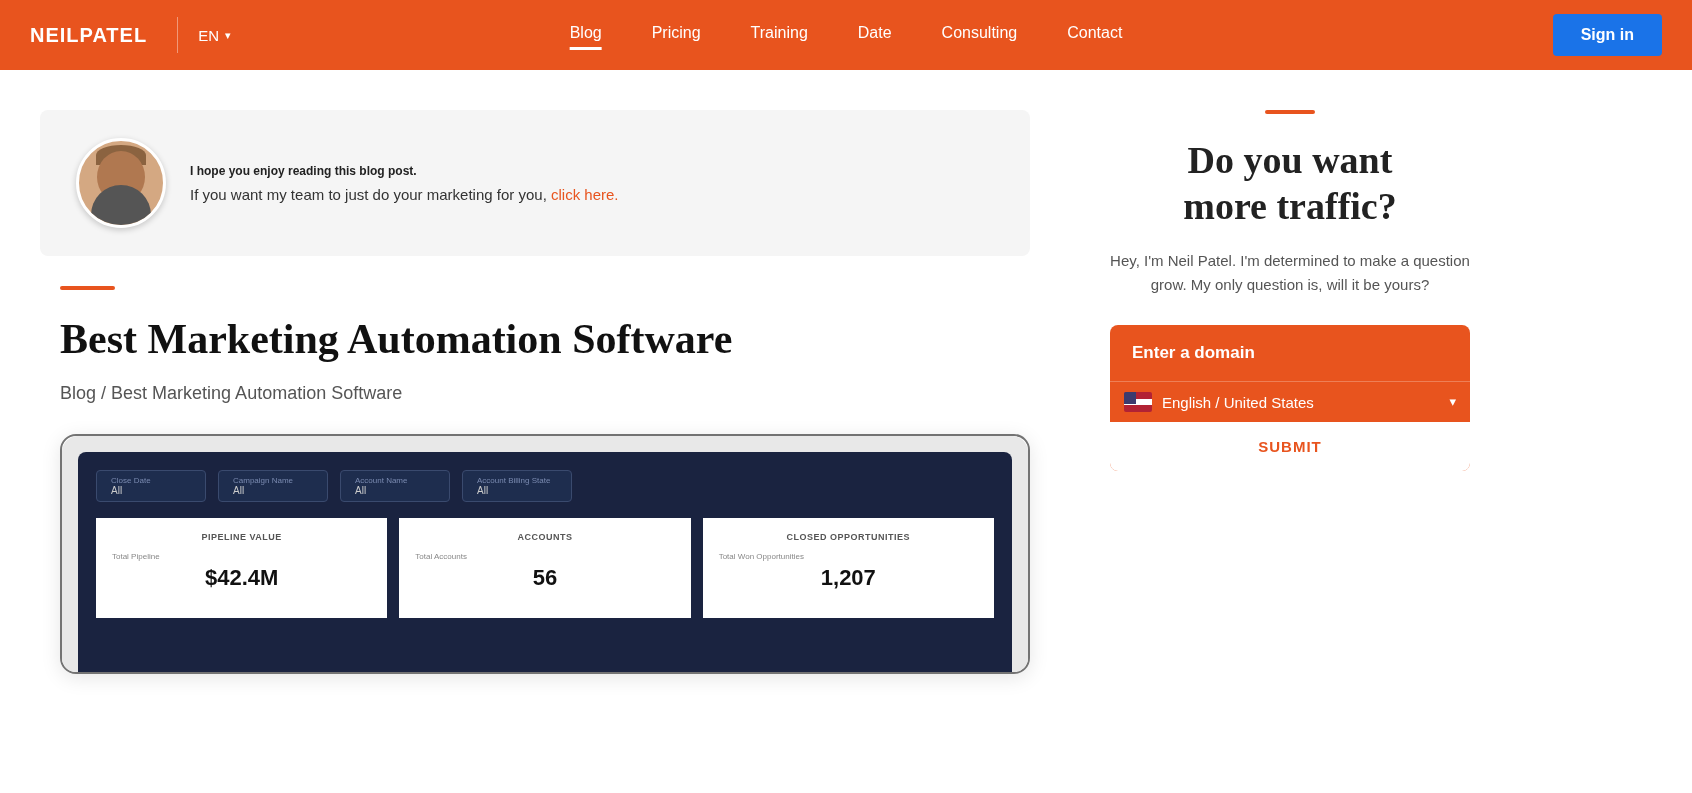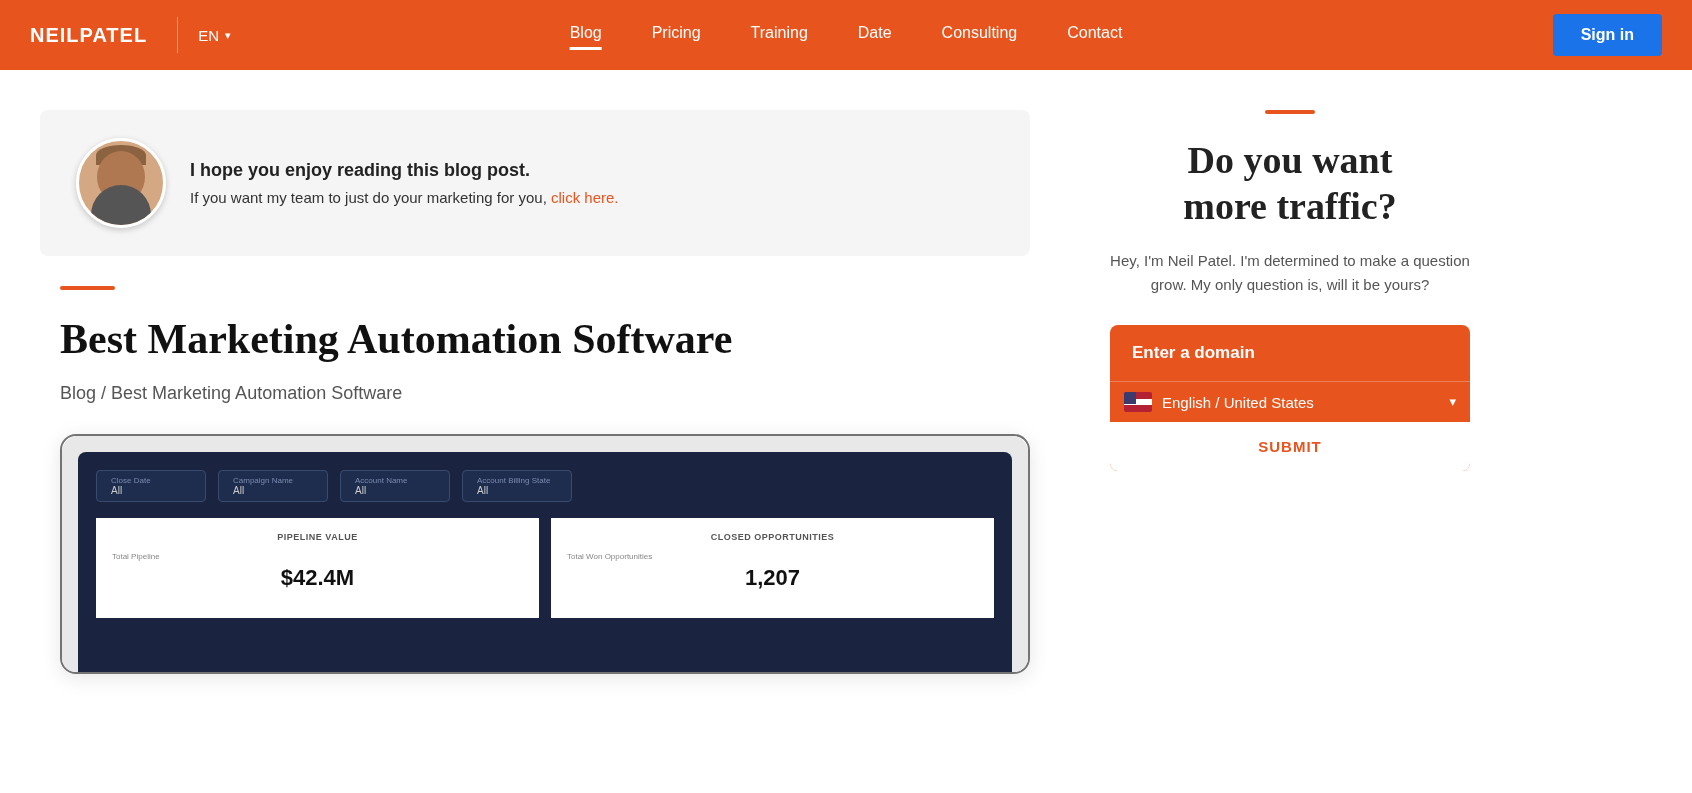--- a/index.html
+++ b/index.html
@@ -113,21 +113,21 @@
       gap: 24px;
       margin-left: -20px;
       width: calc(100% + 20px);
     }
     .banner-text {
       flex: 1;
     }
     .banner-text .bold-line {
       font-family: Arial, sans-serif;
       font-weight: bold;
-      font-size: 18px;
+      font-size: 12px;
       color: #222;
       margin-bottom: 8px;
     }
     .banner-text .sub-line {
       font-family: Arial, sans-serif;
       font-size: 15px;
       color: #333;
     }
     .banner-text .link-text {
       color: #e8541e;
@@ -466,20 +466,25 @@
             </div>
           </div>
 
           <div class="crm-cards">
             <div class="crm-card">
               <div class="crm-card-title">PIPELINE VALUE</div>
               <div class="crm-card-small-label">Total Pipeline</div>
               <div class="crm-card-big">$42.4M</div>
             </div>
             <div class="crm-card">
+              <div class="crm-card-title">ACCOUNTS</div>
+              <div class="crm-card-small-label">Total Accounts</div>
+              <div class="crm-card-big">56</div>
+            </div>
+            <div class="crm-card">
               <div class="crm-card-title">CLOSED OPPORTUNITIES</div>
               <div class="crm-card-small-label">Total Won Opportunities</div>
               <div class="crm-card-big">1,207</div>
             </div>
           </div>
         </div>
       </div>
     </div>
 
   </div>

